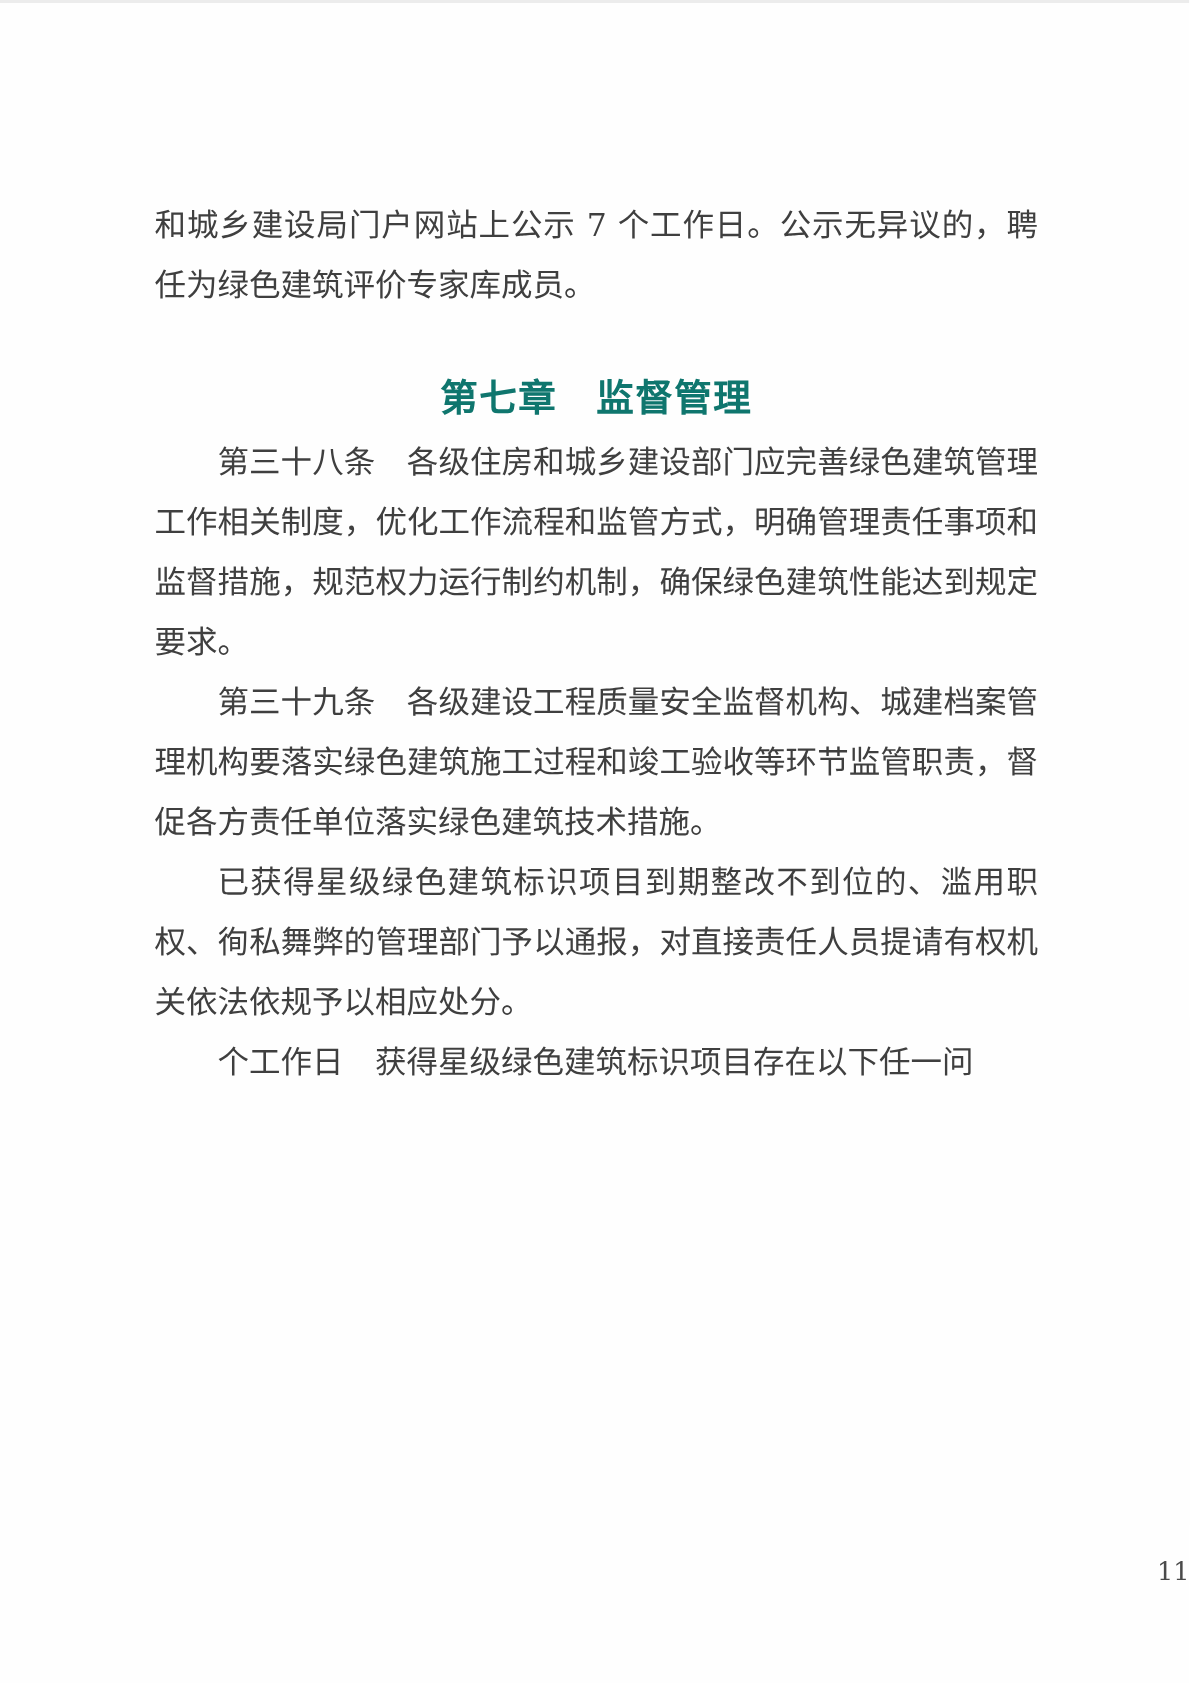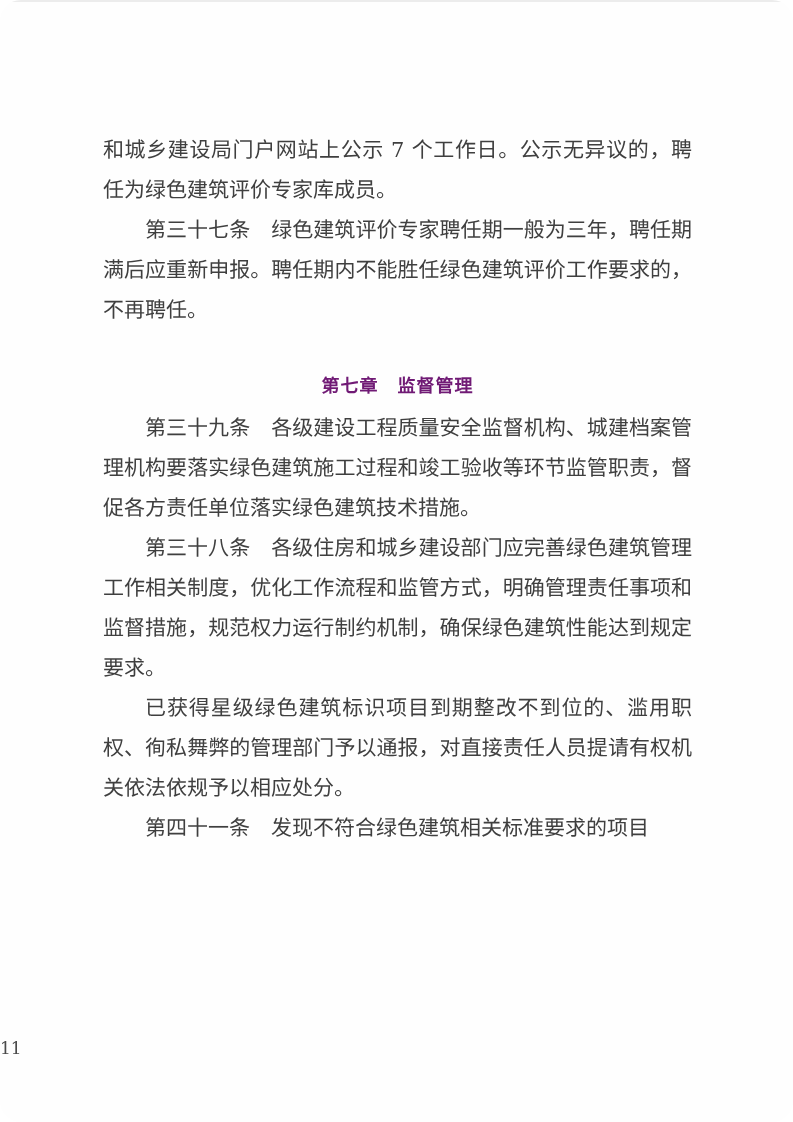--- a/index.html
+++ b/index.html
@@ -4,21 +4,20 @@
 <style>
   * { margin: 0; padding: 0; box-sizing: border-box; }
   html, body { background: #ffffff; }
   .page {
     position: relative;
     width: 793px;
     height: 1122px;
     background: #fefefe;
     overflow: hidden;
     font-family: "DejaVu Serif", "Liberation Serif", serif;
-    border-radius: 21px;
   }
   .scan-edge {
     position: absolute;
     top: 0; left: 0;
     width: 100%; height: 2px;
     background: #ececec;
   }
   .content {
     position: absolute;
     left: 103px;
@@ -32,58 +31,57 @@
   }
   .para {
     text-indent: 2em;
     margin: 0;
     font-weight: normal;
   }
   .para.no-indent { text-indent: 0; }
   .chapter-heading {
     font-family: "DejaVu Sans", "Liberation Sans", sans-serif;
     font-weight: 700;
-    color: #701a75;
-    font-size: 18px;
+    color: #0f766e;
+    font-size: 25px;
     line-height: 40px;
     text-align: center;
     text-align-last: center;
     text-indent: 0;
     letter-spacing: 1px;
     margin: 36px 0 2px 0;
   }
   .footer {
     position: absolute;
     top: 1036px;
     left: 0;
     width: 100%;
-    text-align: left;
+    text-align: right;
     font-size: 17px;
     line-height: 24px;
     color: #4a4a4a;
     font-family: "DejaVu Serif", "Liberation Serif", serif;
   }
 </style>
 </head>
 <body>
 
 <div class="page">
   <div class="scan-edge"></div>
 
   <div class="content">
     <p class="para no-indent">和城乡建设局门户网站上公示 7 个工作日。公示无异议的，聘任为绿色建筑评价专家库成员。</p>
 
-    <p class="para">第三十七条　绿色建筑评价专家聘任期一般为三年，聘任期满后应重新申报。聘任期内不能胜任绿色建筑评价工作要求的，不再聘任。</p>
 
     <h2 class="chapter-heading">第七章　监督管理</h2>
 
+    <p class="para">第三十八条　各级住房和城乡建设部门应完善绿色建筑管理工作相关制度，优化工作流程和监管方式，明确管理责任事项和监督措施，规范权力运行制约机制，确保绿色建筑性能达到规定要求。</p>
+
     <p class="para">第三十九条　各级建设工程质量安全监督机构、城建档案管理机构要落实绿色建筑施工过程和竣工验收等环节监管职责，督促各方责任单位落实绿色建筑技术措施。</p>
-
-    <p class="para">第三十八条　各级住房和城乡建设部门应完善绿色建筑管理工作相关制度，优化工作流程和监管方式，明确管理责任事项和监督措施，规范权力运行制约机制，确保绿色建筑性能达到规定要求。</p>
 
 
     <p class="para">已获得星级绿色建筑标识项目到期整改不到位的、滥用职权、徇私舞弊的管理部门予以通报，对直接责任人员提请有权机关依法依规予以相应处分。</p>
 
-    <p class="para">第四十一条　发现不符合绿色建筑相关标准要求的项目</p>
+    <p class="para">个工作日　获得星级绿色建筑标识项目存在以下任一问</p>
   </div>
 
   <div class="footer">11</div>
 </div>
 
 </body></html>

